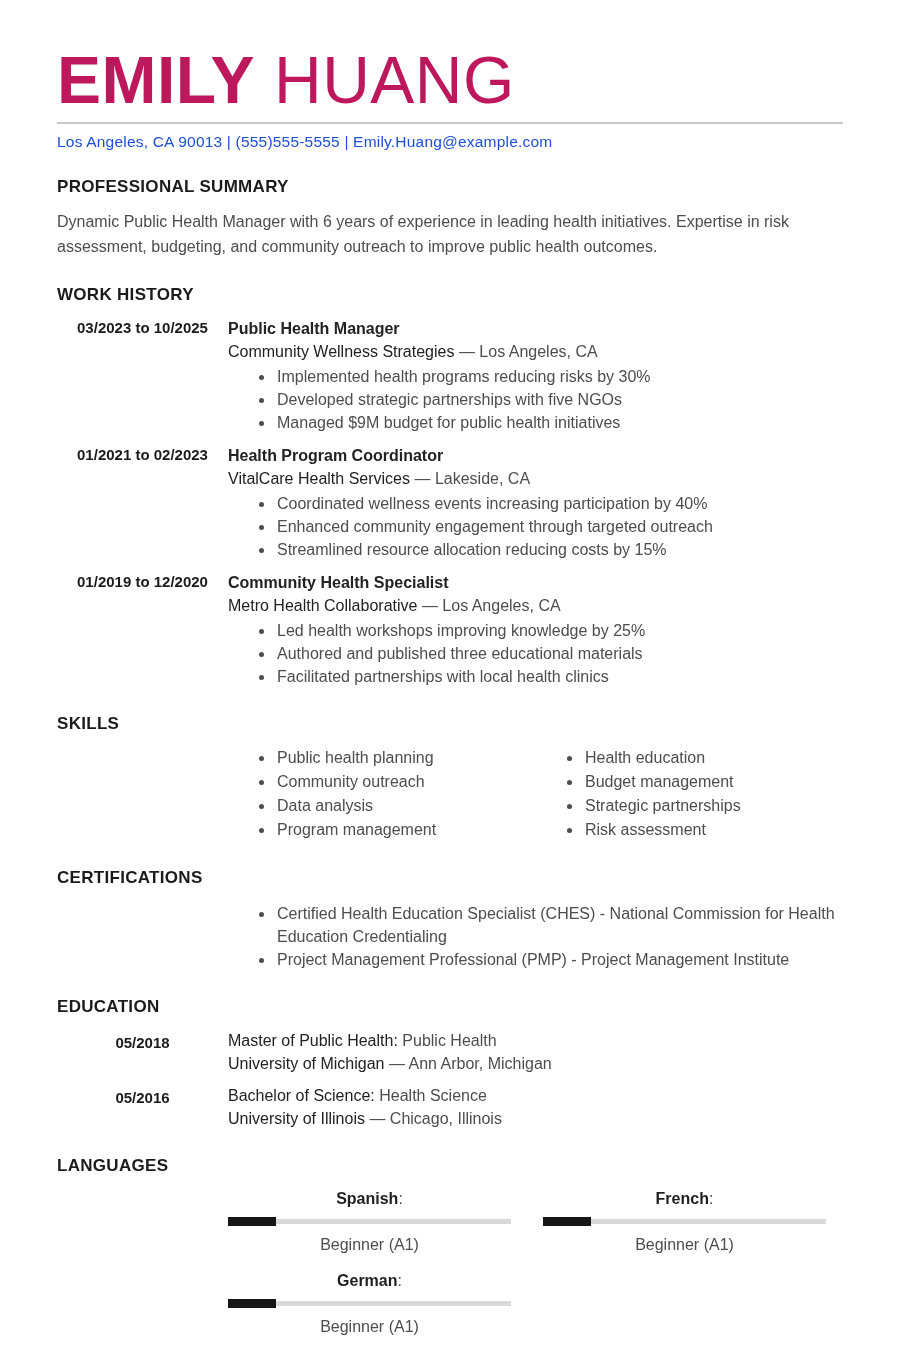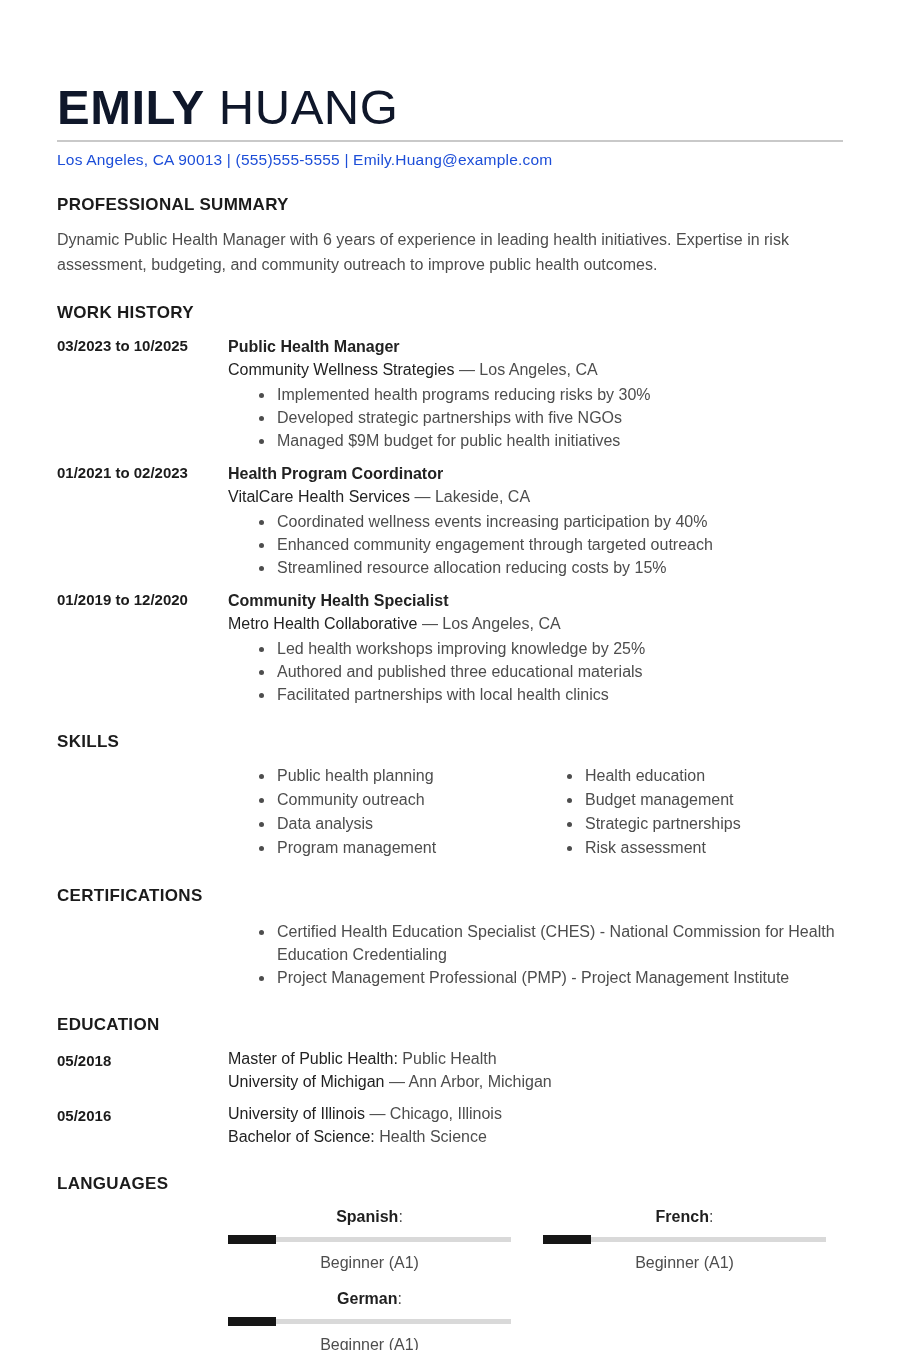--- a/index.html
+++ b/index.html
@@ -5,26 +5,25 @@
   * { margin: 0; padding: 0; box-sizing: border-box; }
   html, body { background: #ffffff; }
   body {
     width: 900px; height: 1350px;
     font-family: "Liberation Sans", sans-serif;
     color: #4d4d4d;
     padding: 46px 57px 0 57px;
     overflow: hidden;
   }
   .name {
-    font-size: 49px;
+    font-size: 66px;
     line-height: 1.05;
-    color: #0f172a;
+    color: #be185d;
     letter-spacing: 0.5px;
     white-space: nowrap;
-    margin-top: 36px;
   }
   .name-bold { font-weight: 700; }
   .name-light { font-weight: 400; }
   .header-rule {
     border: none;
     border-top: 2px solid #c9c9c9;
     margin: 7px 0 9px 0;
   }
   .contact {
     font-size: 15.5px;
@@ -44,20 +43,21 @@
     max-width: 786px;
   }
   .row { display: flex; align-items: flex-start; }
   .col-date {
     width: 171px;
     flex-shrink: 0;
     font-size: 15px;
     font-weight: 700;
     color: #1b1b1b;
     padding-top: 2px;
+    text-align: center;
   }
   .col-body { flex: 1; min-width: 0; font-size: 16px; line-height: 23px; }
   .job { margin-bottom: 10px; }
   .strong { font-weight: 400; color: #222222; }
   .job-title { font-weight: 700; color: #222222; }
   ul { margin: 2px 0 0 0; padding-left: 47px; list-style: disc; }
   li { line-height: 23px; padding-left: 2px; }
   .edu-entry { margin-bottom: 9px; line-height: 24px; }
   .skills-cols { display: flex; }
   .skills-cols ul { margin-top: 0; }
@@ -211,27 +211,27 @@
         <span>—</span>
         <span>Ann Arbor, Michigan</span>
       </div>
     </div>
   </div>
 
   <div class="row edu-entry">
     <div class="col-date">05/2016</div>
     <div class="col-body">
       <div>
-        <span class="strong">University of Illinois</span>
-        <span>—</span>
-        <span>Chicago, Illinois</span>
-      </div>
-      <div>
         <span class="strong">Bachelor of Science</span><span class="strong">:</span>
         <span>Health Science</span>
+      </div>
+      <div>
+        <span class="strong">University of Illinois</span>
+        <span>—</span>
+        <span>Chicago, Illinois</span>
       </div>
     </div>
   </div>
 </section>
 
 <section class="section">
   <h2>LANGUAGES</h2>
   <div class="row">
     <div class="col-date"></div>
     <div class="col-body">

